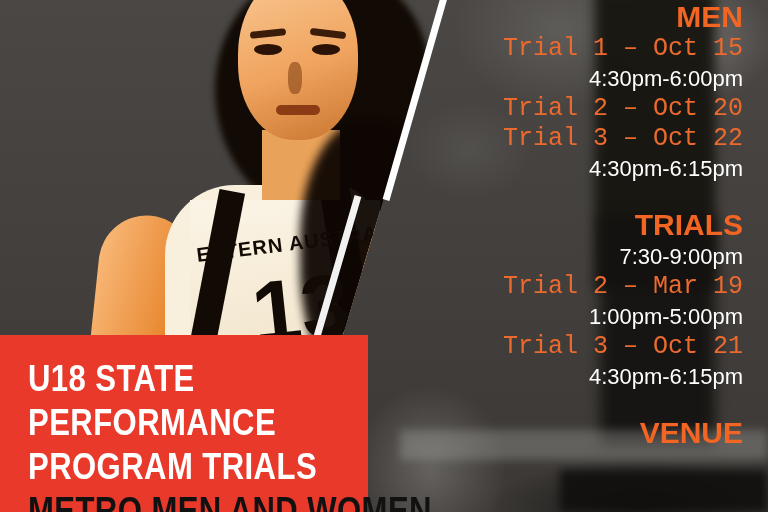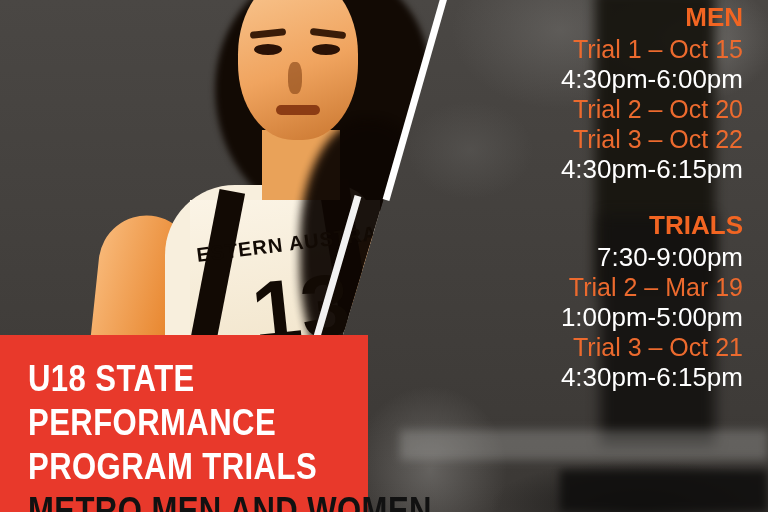--- a/index.html
+++ b/index.html
@@ -96,24 +96,24 @@
           font-weight:bold;font-size:37px;line-height:44px;color:#ffffff;
           letter-spacing:.5px;white-space:nowrap;
           transform:scaleX(.84);transform-origin:left center;}
   .b-sub{font-family:"Liberation Sans Narrow","Liberation Sans", sans-serif;
           font-weight:bold;font-size:37px;line-height:44px;color:#111111;
           letter-spacing:.5px;white-space:nowrap;
           transform:scaleX(.84);transform-origin:left center;}
 
   
   .sched{position:absolute;right:25px;top:0;width:330px;text-align:right;}
-  .sec-head{font-size:26px;font-weight:bold;color:#f26522;line-height:34px;
+  .sec-head{font-size:30px;font-weight:bold;color:#f26522;line-height:34px;
             margin:0;padding:0;}
-  .trial{font-size:25px;color:#ec6a2e;line-height:30px;}
-  .time{font-size:26px;color:#ffffff;line-height:30px;}
+  .trial{font-size:25px;color:#ec6a2e;line-height:30px;font-family:Liberation Mono, monospace;}
+  .time{font-size:22px;color:#ffffff;line-height:30px;}
   .gap{height:24px;}
   .venue{font-size:30px;font-weight:bold;color:#f26522;line-height:34px;}
 </style>
 </head>
 <body>
 
 <div id="poster">
 
   <div class="grey-photo"></div>
   <div class="pillar"></div>
@@ -172,15 +172,16 @@
     <div class="sec-head">TRIALS</div>
 
     <div class="time">7:30-9:00pm</div>
     <div class="trial">Trial 2 – Mar 19</div>
     <div class="time">1:00pm-5:00pm</div>
     <div class="trial">Trial 3 – Oct 21</div>
     <div class="time">4:30pm-6:15pm</div>
 
     <div class="gap"></div>
 
+    <div class="venue">VENUE</div>
   </div>
 
 </div>
 
 </body></html>

